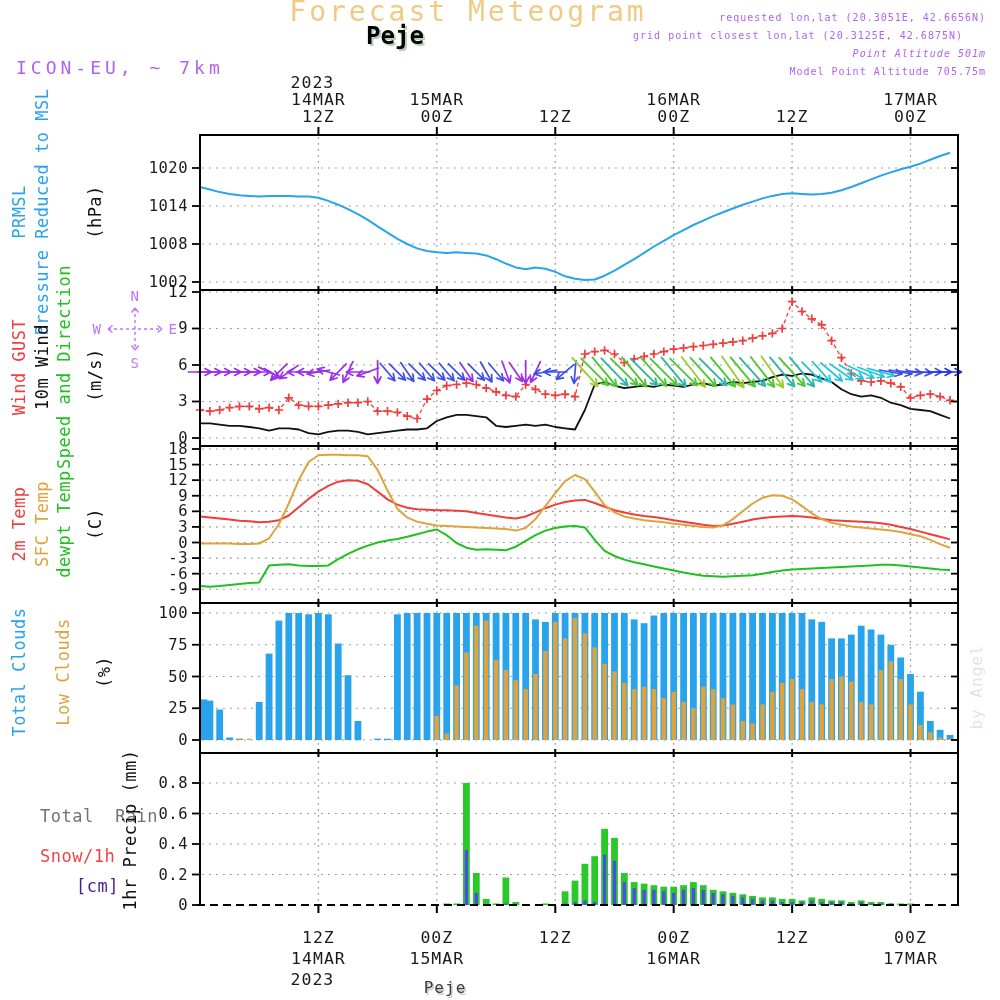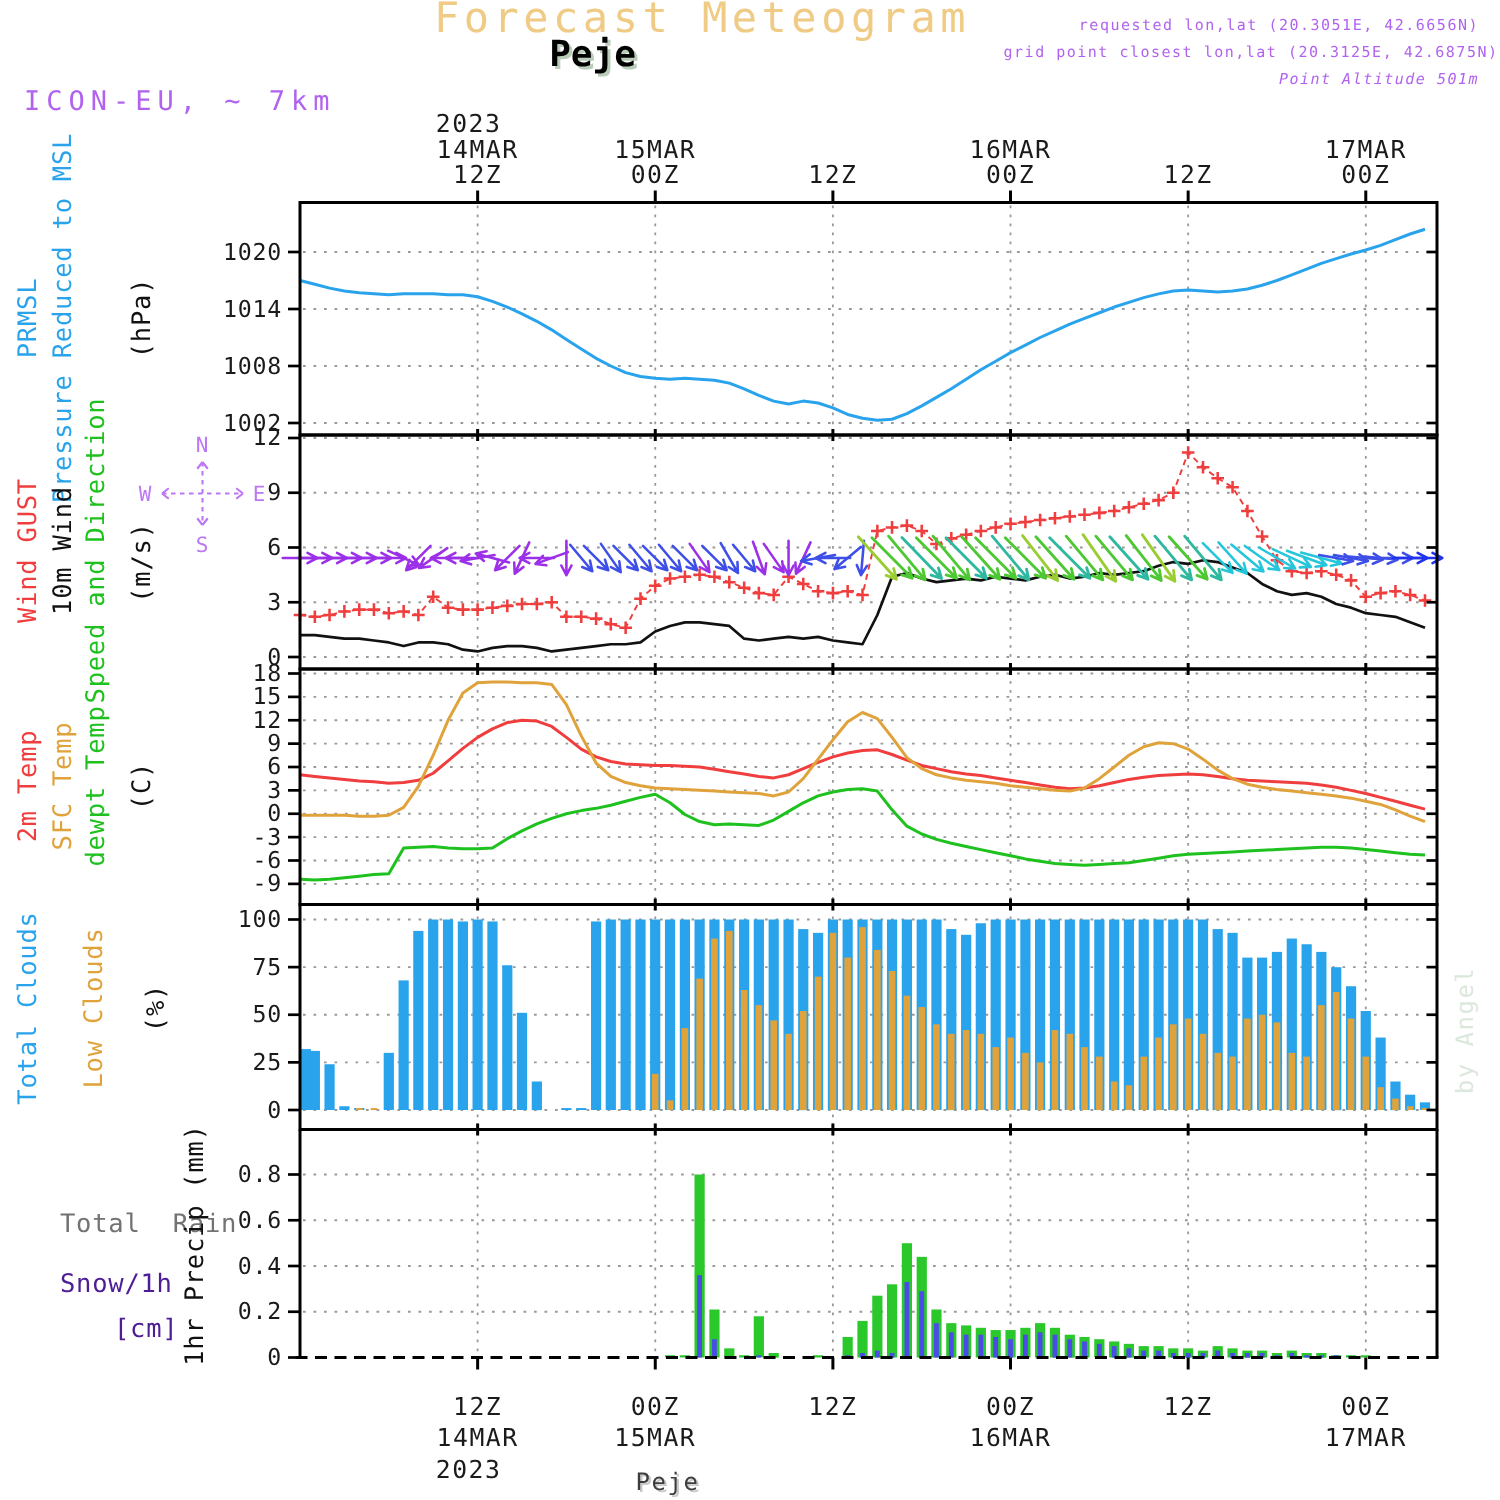--- a/index.html
+++ b/index.html
@@ -793,23 +793,24 @@
         <path d="M162 329l-4.5 -3.5M162 329l-4.5 3.5" stroke="#BB77F5" stroke-width="1.4" fill="none"></path>
         <text x="135" y="301" text-anchor="middle" fill="#BB77F5" font-size="14" font-family="DejaVu Sans Mono, Liberation Mono, monospace" letter-spacing="0.5">N</text>
         <text x="135" y="368" text-anchor="middle" fill="#BB77F5" font-size="14" font-family="DejaVu Sans Mono, Liberation Mono, monospace" letter-spacing="0.5">S</text>
         <text x="97" y="334" text-anchor="middle" fill="#BB77F5" font-size="14" font-family="DejaVu Sans Mono, Liberation Mono, monospace" letter-spacing="0.5">W</text>
         <text x="173" y="334" text-anchor="middle" fill="#BB77F5" font-size="14" font-family="DejaVu Sans Mono, Liberation Mono, monospace" letter-spacing="0.5">E</text>
       </g>
     </svg>
 
   <div class="lbl title" style="left:268px;top:2px;width:400px;text-align:center;">Forecast Meteogram</div>
   <div class="lbl purple" style="left:0;top:8px;width:986px;">requested lon,lat (20.3051E, 42.6656N)</div>
-  <div class="lbl purple" style="left:0;top:26px;width:963px;padding-left:36px;">grid point closest lon,lat (20.3125E, 42.6875N)</div>
+  <div class="lbl purple" style="left:0;top:26px;width:963px;">grid point closest lon,lat (20.3125E, 42.6875N)</div>
   <div class="lbl station" style="left:330px;top:26px;width:130px;text-align:center;">Peje</div>
   <div class="lbl purple" style="left:0;top:44px;width:986px;font-style:italic;">Point Altitude 501m</div>
+  <div class="lbl purple" style="left:0;top:62px;width:986px;">Model Point Altitude 705.75m</div>
   <div class="lbl model" style="left:16px;top:46px;">ICON-EU, ~ 7km</div>
 
   <div class="rot s17" style="left:-131px;top:202px;color:#29A3EC;">PRMSL</div>
   <div class="rot s17" style="left:-108px;top:202px;color:#29A3EC;">Pressure Reduced to MSL</div>
   <div class="rot s17" style="left:-55px;top:202px;color:#111;">(hPa)</div>
 
   <div class="rot s17" style="left:-131px;top:357px;color:#F03E3E;">Wind GUST</div>
   <div class="rot s17" style="left:-108px;top:357px;color:#111;">10m Wind</div>
   <div class="rot s17" style="left:-86px;top:357px;color:#1FC11F;">Speed and Direction</div>
   <div class="rot s17" style="left:-55px;top:365px;color:#111;">(m/s)</div>
@@ -817,19 +818,19 @@
   <div class="rot s17" style="left:-131px;top:514px;color:#F03E3E;">2m Temp</div>
   <div class="rot s17" style="left:-108px;top:514px;color:#E0A33C;">SFC Temp</div>
   <div class="rot s17" style="left:-86px;top:514px;color:#1FC11F;">dewpt Temp</div>
   <div class="rot s17" style="left:-55px;top:514px;color:#111;">(C)</div>
 
   <div class="rot s17" style="left:-131px;top:662px;color:#29A3EC;">Total Clouds</div>
   <div class="rot s17" style="left:-87px;top:662px;color:#E0A33C;">Low Clouds</div>
   <div class="rot s17" style="left:-46px;top:662px;color:#111;">(%)</div>
 
   <div class="lbl s17" style="left:40px;top:806px;color:#737373;">Total  Rain</div>
-  <div class="lbl s17" style="left:40px;top:846px;color:#4c1d95;">Snow/1h</div>
+  <div class="lbl s17" style="left:40px;top:846px;color:#ef4444;">Snow/1h</div>
   <div class="lbl s17" style="left:76px;top:876px;color:#4c1d95;">[cm]</div>
   <div class="rot s17" style="left:-20px;top:820px;color:#111;">1hr Precip (mm)</div>
 
   <div class="rot watermark" style="left:827px;top:677px;">by Angel</div>
   <div class="lbl footer-station" style="left:400px;top:978px;width:90px;text-align:center;">Peje</div>
 </div>
 
 </body></html>

